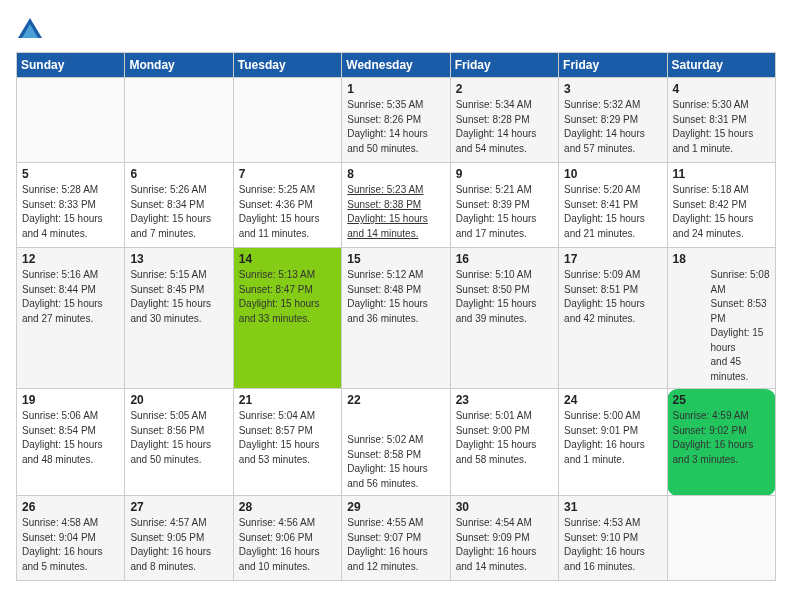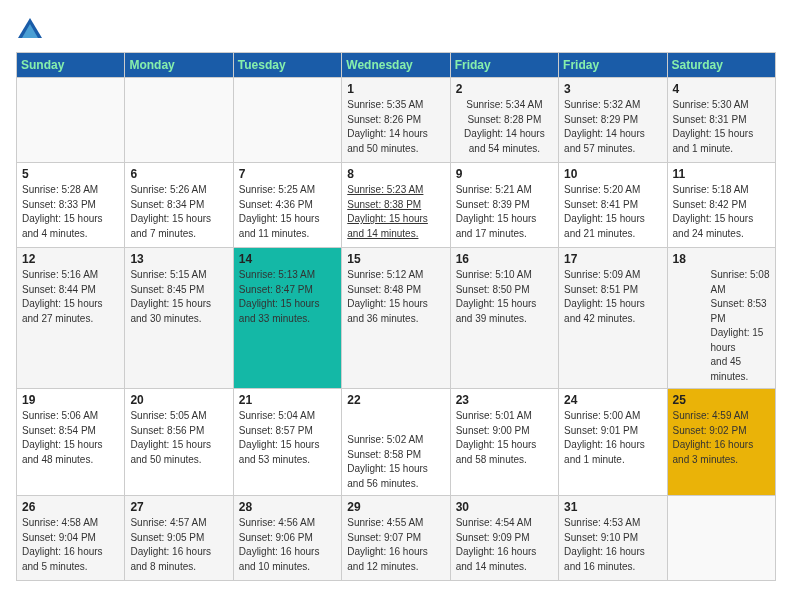--- a/index.html
+++ b/index.html
@@ -45,21 +45,21 @@
       color: #444;
       font-weight: 500;
     }
     .calendar {
       width: 100%;
       border-collapse: collapse;
       font-size: 10.5px;
     }
     .calendar th {
       background: #1a5ca8;
-      color: #86efac;
+      color: #ffffff;
       padding: 5px 4px;
       text-align: left;
       font-weight: bold;
       font-size: 12px;
       border: 1px solid #ccc;
     }
     .calendar td {
       border: 1px solid #ccc;
       vertical-align: top;
       padding: 4px 5px;
@@ -123,21 +123,21 @@
         <td class="empty"></td>
         <td style="background: rgb(245, 245, 245);">
           <span class="day-num">1</span>
           <div class="day-info" style="white-space: pre-line;">Sunrise: 5:35 AM
 Sunset: 8:26 PM
 Daylight: 14 hours
 and 50 minutes.</div>
         </td>
         <td style="background: rgb(245, 245, 245);">
           <span class="day-num">2</span>
-          <div class="day-info" style="white-space: pre-line; text-align: center;">Sunrise: 5:34 AM
+          <div class="day-info" style="white-space: pre-line;">Sunrise: 5:34 AM
 Sunset: 8:28 PM
 Daylight: 14 hours
 and 54 minutes.</div>
         </td>
         <td style="background: rgb(245, 245, 245);">
           <span class="day-num">3</span>
           <div class="day-info" style="white-space: pre-line;">Sunrise: 5:32 AM
 Sunset: 8:29 PM
 Daylight: 14 hours
 and 57 minutes.</div>
@@ -209,21 +209,21 @@
 Daylight: 15 hours
 and 27 minutes.</div>
         </td>
         <td style="background: rgb(245, 245, 245);">
           <span class="day-num">13</span>
           <div class="day-info" style="white-space: pre-line;">Sunrise: 5:15 AM
 Sunset: 8:45 PM
 Daylight: 15 hours
 and 30 minutes.</div>
         </td>
-        <td style="background: #14b8a6;">
+        <td style="background: #84cc16;">
           <span class="day-num">14</span>
           <div class="day-info" style="white-space: pre-line;">Sunrise: 5:13 AM
 Sunset: 8:47 PM
 Daylight: 15 hours
 and 33 minutes.</div>
         </td>
         <td style="background: rgb(245, 245, 245);">
           <span class="day-num">15</span>
           <div class="day-info" style="white-space: pre-line;">Sunrise: 5:12 AM
 Sunset: 8:48 PM
@@ -288,21 +288,21 @@
 Daylight: 15 hours
 and 58 minutes.</div>
         </td>
         <td style="background: rgb(255, 255, 255);">
           <span class="day-num">24</span>
           <div class="day-info" style="white-space: pre-line;">Sunrise: 5:00 AM
 Sunset: 9:01 PM
 Daylight: 16 hours
 and 1 minute.</div>
         </td>
-        <td style="background: #eab308;">
+        <td style="background: #22c55e; border-radius: 11px;">
           <span class="day-num">25</span>
           <div class="day-info" style="white-space: pre-line;">Sunrise: 4:59 AM
 Sunset: 9:02 PM
 Daylight: 16 hours
 and 3 minutes.</div>
         </td>
       </tr>
       <tr>
         <td style="background: rgb(245, 245, 245);">
           <span class="day-num">26</span>

